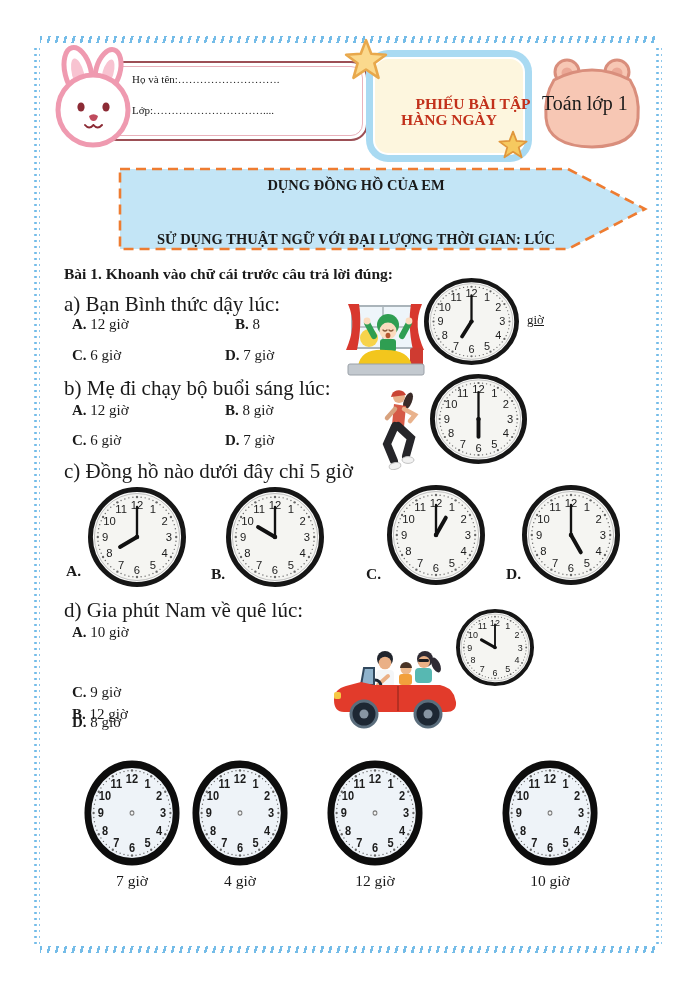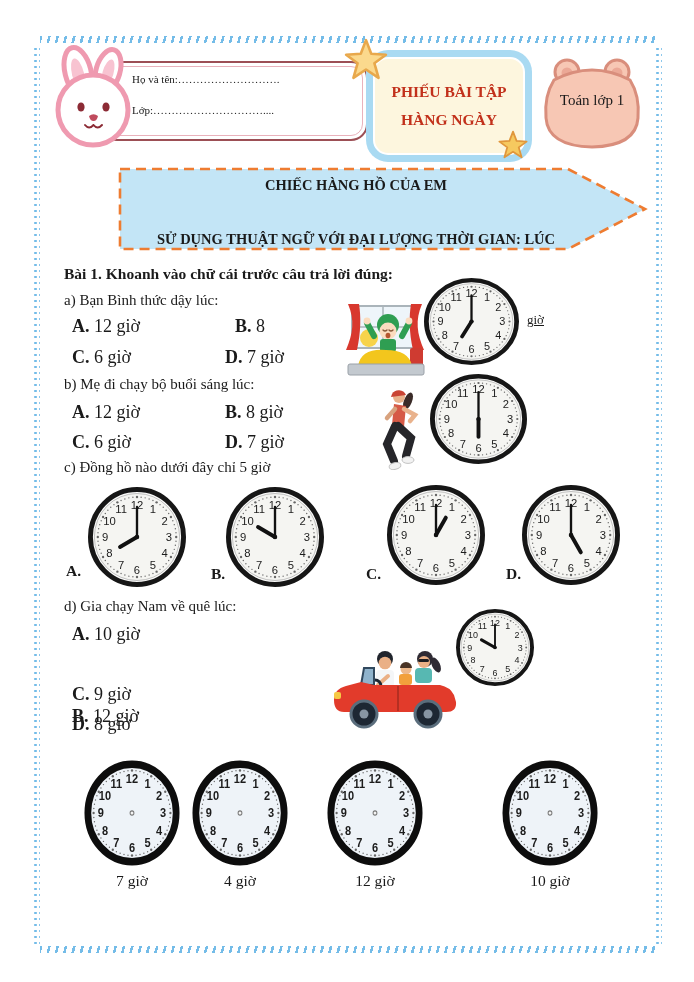--- a/index.html
+++ b/index.html
@@ -9,27 +9,27 @@
   
   .frame-h{height:7px;background:repeating-linear-gradient(105deg,#74bce8 0 2.5px,transparent 2.5px 8px);}
   .frame-v{width:7px;background-image:radial-gradient(circle,#74bce8 1.1px,transparent 1.2px);background-size:5px 6px;}
   
   .namebox{width:264px;height:76px;border:2.5px solid #9c4f55;border-radius:17px;background:#fff;}
   .namebox::after{content:"";position:absolute;inset:3px;border:1.5px solid #e9b2bc;border-radius:12px;}
   .nameline{font-size:11px;white-space:nowrap;}
   .bluebox{width:166px;height:112px;border-radius:22px;background:#a9daf2;}
   .bluebox .inner{position:absolute;inset:7px;background:#fdf6de;border:2px solid #fff;border-radius:15px;}
   .sheet-title{font-weight:bold;color:#c2311b;font-size:15.5px;text-align:center;width:152px;line-height:1;}
-  .bear-label{font-size:15px;text-align:center;width:100px;}
+  .bear-label{font-size:20px;width:100px;}
   
   .banner-text{width:472px;text-align:center;font-weight:bold;font-size:14.5px;line-height:1;}
   
   .h-ex{font-weight:bold;font-size:15.5px;white-space:nowrap;}
-  .q{font-size:15px;white-space:nowrap;}
-  .opt{font-size:18px;white-space:nowrap;}
+  .q{font-size:21px;white-space:nowrap;}
+  .opt{font-size:15px;white-space:nowrap;}
   .opt .k{font-weight:bold;}
   .clock-label{font-weight:bold;font-size:15.5px;}
   .plain-label{font-size:15.5px;text-align:center;}
   .suffix{font-size:13px;text-decoration:underline;}
   svg{display:block;}
 </style>
 </head>
 <body>
 
 <div id="page">
@@ -53,21 +53,21 @@
       <ellipse cx="33" cy="63" rx="3.6" ry="4.6" fill="#8c2b35"></ellipse>
       <ellipse cx="58" cy="63" rx="3.6" ry="4.6" fill="#8c2b35"></ellipse>
       <path d="M41 72 q4.5 -3.5 9 0 q-1 5 -4.5 5 q-3.5 0 -4.5 -5 z" fill="#c04b5e"></path>
       <path d="M37 81 q4 5 8.5 0 M45.5 81 q4 5 8.5 0" fill="none" stroke="#8c2b35" stroke-width="2" stroke-linecap="round"></path>
     </svg>
   </div>
 
   <div class="abs bluebox" style="left:366px;top:50px;">
     <div class="inner"></div>
   </div>
-  <div class="abs sheet-title" style="left:373px;top:84px;">PHIẾU BÀI TẬP</div>
+  <div class="abs sheet-title" style="left:373px;top:96px;padding-left:24px;">PHIẾU BÀI TẬP</div>
   <div class="abs sheet-title" style="left:373px;top:112px;">HÀNG NGÀY</div>
   <div class="abs" style="left:344px;top:38px;width:44px;height:44px;">
     <svg viewBox="0 0 42 40" width="44" height="42">
       <polygon points="21,2 26,15 40,16 29,24 33,38 21,30 9,38 13,24 2,16 16,15" fill="#fbd98d" stroke="#e8a84c" stroke-width="2.5" stroke-linejoin="round"></polygon>
     </svg>
   </div>
   <div class="abs" style="left:498px;top:130px;width:30px;height:30px;">
     <svg viewBox="0 0 42 40" width="30" height="29">
       <polygon points="21,2 26,15 40,16 29,24 33,38 21,30 9,38 13,24 2,16 16,15" fill="#f6c95f" stroke="#e0973c" stroke-width="2.5" stroke-linejoin="round"></polygon>
     </svg>
@@ -82,21 +82,21 @@
       <path d="M14 26 Q52 6 90 26 Q100 42 98 64 Q96 92 52 93 Q8 92 6 64 Q4 42 14 26 Z" fill="#f7c7b4" stroke="#d98e7c" stroke-width="3"></path>
     </svg>
   </div>
   <div class="abs bear-label" style="left:542px;top:92px;">Toán lớp 1</div>
 
   <div class="abs" style="left:116px;top:165px;width:534px;height:88px;">
     <svg viewBox="0 0 534 88" width="534" height="88">
       <polygon points="4,4 452,4 529,44 452,84 4,84" fill="#c3e5f6" stroke="#ee7c31" stroke-width="2.6" stroke-dasharray="10 6" stroke-linejoin="miter"></polygon>
     </svg>
   </div>
-  <div class="abs banner-text" style="left:120px;top:178px;">CHIẾC HÀNG HỒ CỦA EM</div>
+  <div class="abs banner-text" style="left:120px;top:178px;">DỤNG ĐỒNG HỒ CỦA EM</div>
   <div class="abs banner-text" style="left:120px;top:232px;">SỬ DỤNG THUẬT NGỮ VỚI ĐẠI LƯỢNG THỜI GIAN: LÚC</div>
 
   <div class="abs h-ex" style="left:64px;top:265px;">Bài 1. Khoanh vào chữ cái trước câu trả lời đúng:</div>
 
   <div class="abs q" style="left:64px;top:292px;">a) Bạn Bình thức dậy lúc:</div>
   <div class="abs opt" style="left:72px;top:316px;"><span class="k">A.</span> <span>12 giờ</span></div>
   <div class="abs opt" style="left:225px;top:316px;margin-left:10px;"><span class="k">B.</span> <span>8</span></div>
   <div class="abs opt" style="left:72px;top:347px;"><span class="k">C.</span> <span>6 giờ</span></div>
   <div class="abs opt" style="left:225px;top:347px;"><span class="k">D.</span> <span>7 giờ</span></div>
 
@@ -633,21 +633,21 @@
         <line x1="50" y1="50" x2="60.00" y2="67.32" stroke="#111" stroke-width="4" stroke-linecap="round"></line>
         <line x1="50" y1="50" x2="50.00" y2="20.00" stroke="#111" stroke-width="2.4" stroke-linecap="round"></line>
         <circle cx="50" cy="50" r="2.3" fill="#111"></circle>
       </svg>
     </div>
   <div class="abs clock-label" style="left:66px;top:562px;">A.</div>
   <div class="abs clock-label" style="left:211px;top:565px;">B.</div>
   <div class="abs clock-label" style="left:366px;top:565px;">C.</div>
   <div class="abs clock-label" style="left:506px;top:565px;">D.</div>
 
-  <div class="abs q" style="left:64px;top:598px;">d) Gia chạy Nam về quê lúc:</div>
+  <div class="abs q" style="left:64px;top:598px;">d) Gia phút Nam về quê lúc:</div>
   <div class="abs opt" style="left:72px;top:624px;"><span class="k">A.</span> <span>10 giờ</span></div>
   <div class="abs opt" style="left:72px;top:666px;margin-top:40px;"><span class="k">B.</span> <span>12 giờ</span></div>
   <div class="abs opt" style="left:72px;top:684px;"><span class="k">C.</span> <span>9 giờ</span></div>
   <div class="abs opt" style="left:72px;top:714px;"><span class="k">D.</span> <span>8 giờ</span></div>
 
   <div class="abs" style="left:328px;top:644px;width:135px;height:88px;">
     <svg viewBox="0 0 135 88" width="135" height="88">
       <circle cx="97" cy="15" r="8" fill="#2e2a33"></circle>
       <ellipse cx="108" cy="21" rx="4" ry="8" transform="rotate(-25 108 21)" fill="#2e2a33"></ellipse>
       <circle cx="96" cy="18" r="6" fill="#eab086"></circle>

